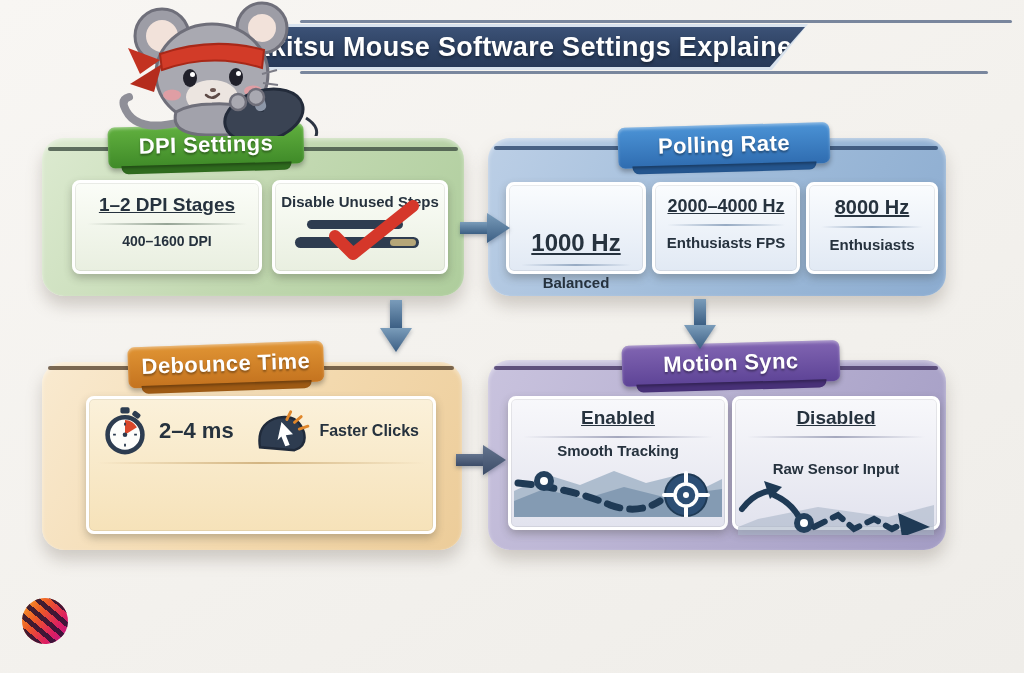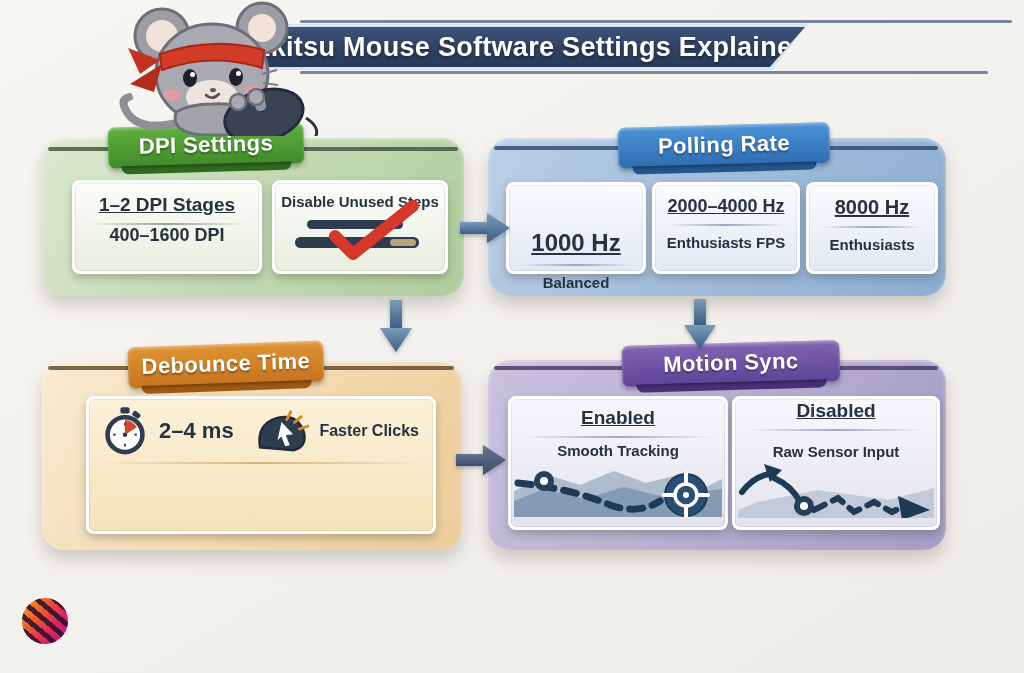--- a/index.html
+++ b/index.html
@@ -40,21 +40,21 @@
   .ribbon-lip{height:8px;width:87%;margin:-2px auto 0;background:var(--lip);
     border-radius:0 0 7px 7px;box-shadow:inset 0 2px 3px rgba(0,0,0,.3);}
   
   .card{position:absolute;border:3px solid #fff;border-radius:8px;
     box-shadow:0 4px 8px rgba(60,60,50,.3), inset 0 0 0 1px rgba(0,0,0,.07);}
   .card-green{background:linear-gradient(180deg,#fbfdf8 0%,#e9efe0 100%);}
   .card-blue{background:linear-gradient(180deg,#fafcfe 0%,#e1e9f4 100%);}
   .card-tan{background:linear-gradient(180deg,#fbf1da 0%,#f6e2b9 100%);text-align:right;}
   .card-purple{background:linear-gradient(180deg,#f8f8fb 0%,#e2e3ee 100%);}
   .card-line1{font-weight:bold;font-size:19px;text-align:center;margin-top:11px;text-decoration:underline;}
-  .card-line2{font-weight:bold;font-size:18px;text-align:center;}
+  .card-line2{font-weight:bold;font-size:14px;text-align:center;margin-top:8px;}
   .card-sub{font-weight:bold;font-size:15px;text-align:center;margin-top:8px;}
   .card-div{height:2px;margin:7px 12px 0;border-radius:1px;}
   .div-green{background:linear-gradient(90deg,rgba(150,165,150,0),#96a596,rgba(150,165,150,0));}
   .div-blue{background:linear-gradient(90deg,rgba(150,170,195,0),#96aac3,rgba(150,170,195,0));}
   .div-purple{background:linear-gradient(90deg,rgba(165,168,190,0),#a5a8be,rgba(165,168,190,0));}
   .small-title{font-weight:bold;font-size:15px;text-align:center;margin-top:10px;}
   
   .deb-row{display:flex;align-items:center;height:63px;padding:0 14px;gap:8px;}
   .deb-div{height:2px;margin:0 8px;background:linear-gradient(90deg,rgba(200,170,120,0),#d3b582,rgba(200,170,120,0));}
   .deb-value{font-weight:bold;font-size:22px;margin-left:4px;}
@@ -208,23 +208,23 @@
         <path d="M4 22 Q 60 28 96 44 Q 124 54 146 40" fill="none" stroke="#1f3a55" stroke-width="7" stroke-dasharray="13 10" stroke-linecap="round"></path>
         <circle cx="30" cy="20" r="10" fill="#24405c"></circle>
         <circle cx="30" cy="20" r="4" fill="#fff"></circle>
         <circle cx="172" cy="34" r="21" fill="#2c4e74" stroke="#1f3a55" stroke-width="2"></circle>
         <circle cx="172" cy="34" r="11" fill="none" stroke="#fff" stroke-width="3.5"></circle>
         <path d="M172 12 v9 M172 47 v9 M150 34 h9 M185 34 h9" stroke="#fff" stroke-width="4" stroke-linecap="round"></path>
         <circle cx="172" cy="34" r="3" fill="#fff"></circle>
       </svg>
     </div>
     <div class="card card-purple" style="left:244px;top:36px;width:202px;height:128px;">
-      <div class="card-line1" style="margin-top:1px;">Disabled</div>
+      <div class="card-line1" style="margin-top:8px;">Disabled</div>
       <div class="card-div div-purple"></div>
-      <div class="card-sub" style="margin-top:12px;">Raw Sensor Input</div>
+      <div class="card-sub" style="margin-top:22px;">Raw Sensor Input</div>
       <svg width="196" height="56" viewBox="0 0 196 56" style="display:block;margin:2px auto 0;">
         <polygon points="20,40 80,28 150,38 196,26 196,56 0,56 0,48" fill="#aab6c8" opacity=".6"></polygon>
         <path d="M4 30 Q 16 14 32 12" fill="none" stroke="#1f3a55" stroke-width="6" stroke-linecap="round"></path>
         <polygon points="26,2 44,8 32,20" fill="#1f3a55"></polygon>
         <path d="M36 16 Q 54 24 62 40" fill="none" stroke="#1f3a55" stroke-width="6" stroke-linecap="round"></path>
         <circle cx="66" cy="44" r="10" fill="#24405c"></circle>
         <circle cx="66" cy="44" r="4" fill="#fff"></circle>
         <polyline points="76,48 100,36 116,50 136,40 154,50 166,44" fill="none" stroke="#1f3a55" stroke-width="6" stroke-dasharray="12 9" stroke-linecap="round"></polyline>
         <polygon points="160,34 192,48 164,58" fill="#1f3a55"></polygon>
       </svg>

